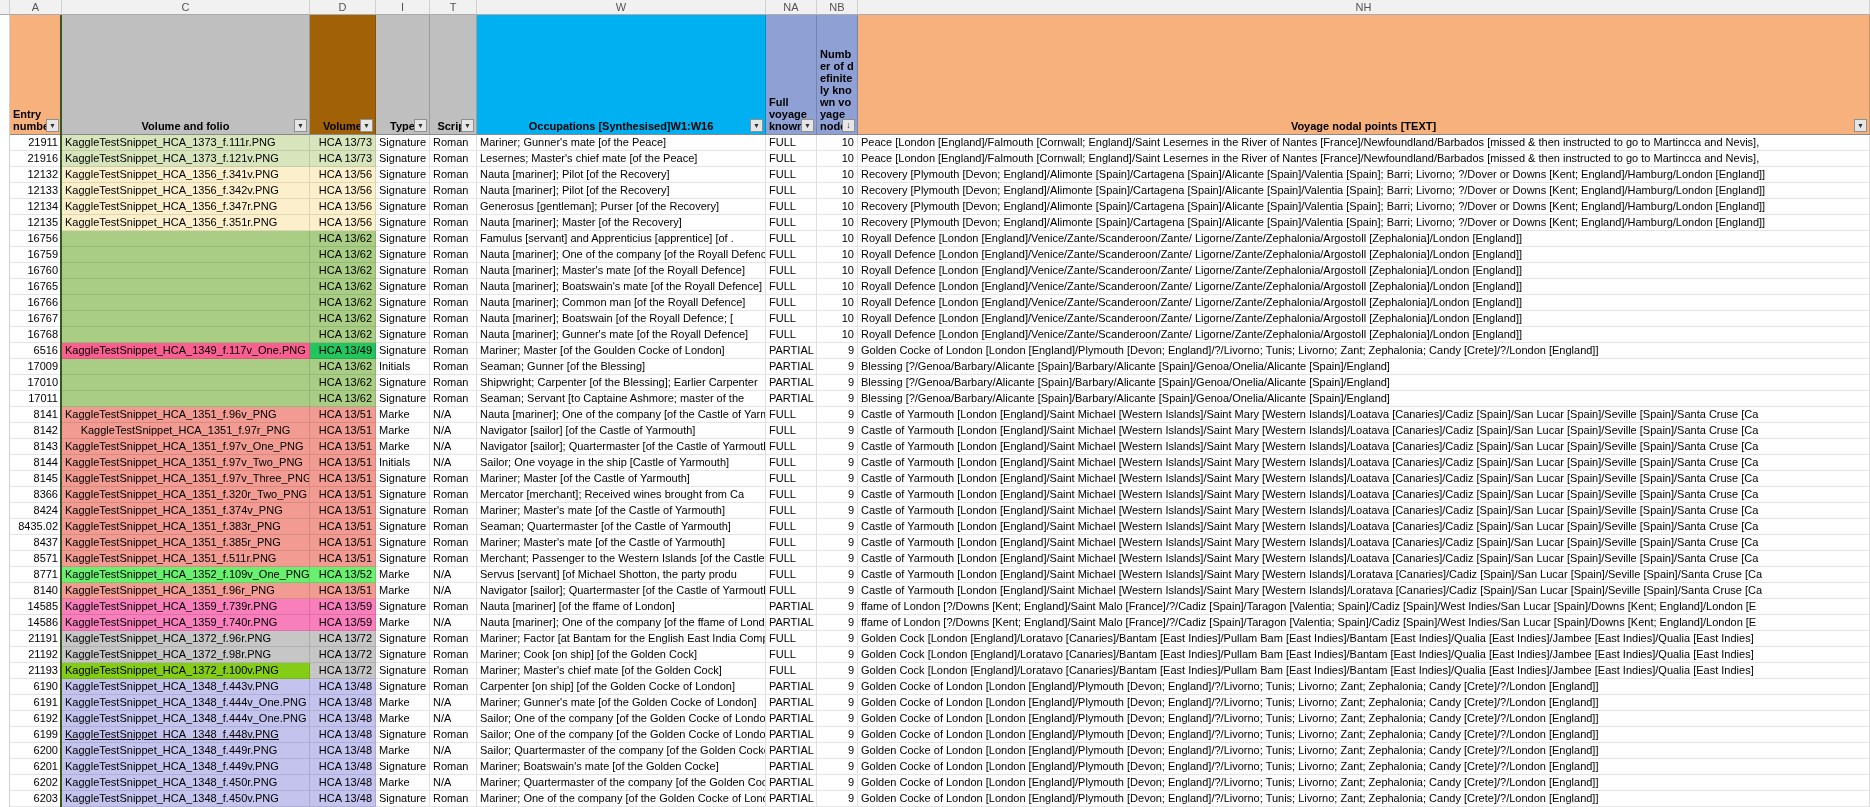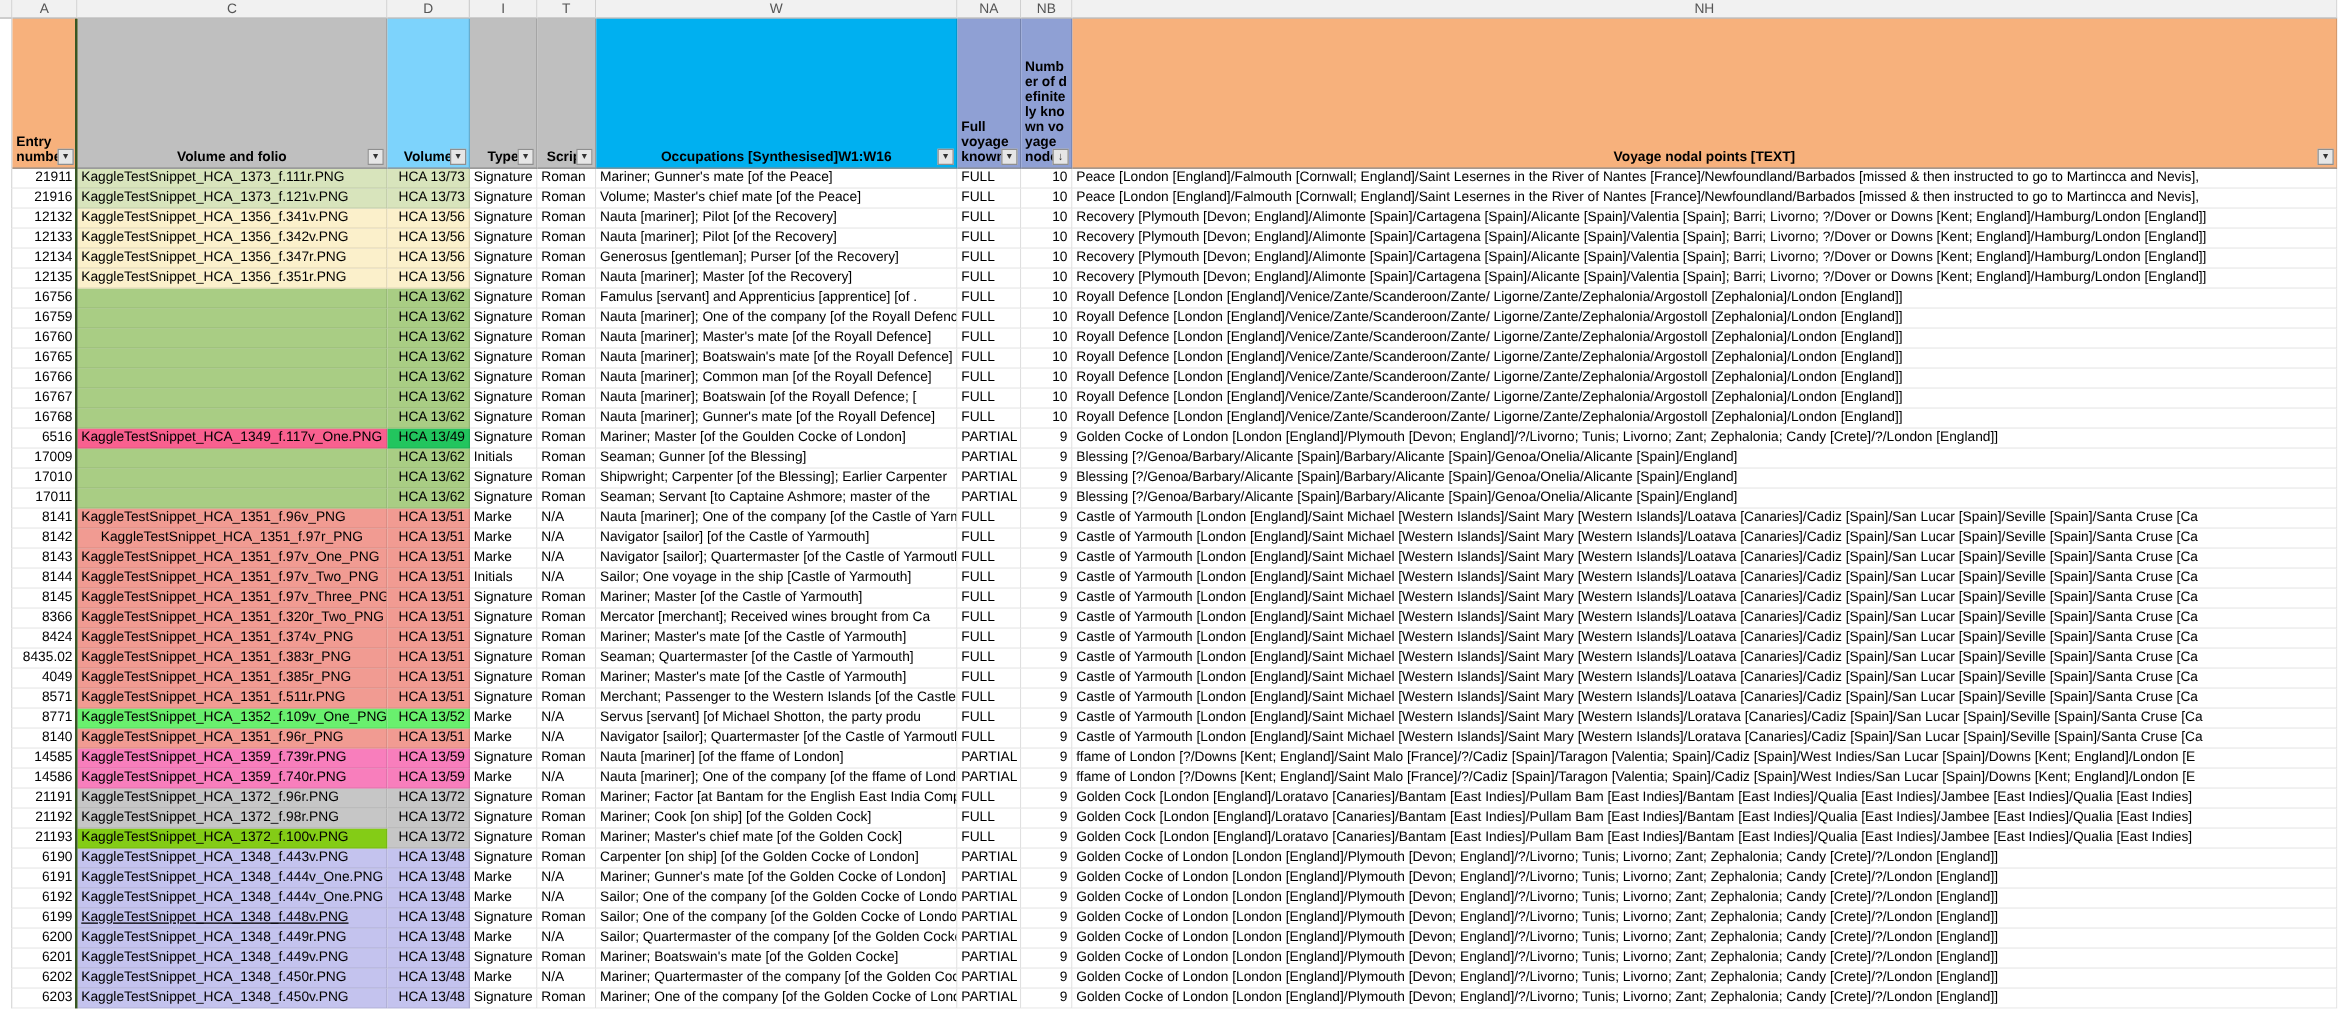--- a/index.html
+++ b/index.html
@@ -51,21 +51,21 @@
     <div class="hcell" style="background: rgb(247, 177, 124);">
       <span class="htext">Entry number</span>
       <span class="dd">▼</span>
     </div>
 
     <div class="hcell nowrap" style="background: rgb(191, 191, 191);">
       <span class="htext">Volume and folio</span>
       <span class="dd">▼</span>
     </div>
 
-    <div class="hcell nowrap" style="background: #7dd3fc;">
+    <div class="hcell nowrap" style="background: #a16207;">
       <span class="htext">Volume</span>
       <span class="dd">▼</span>
     </div>
 
     <div class="hcell nowrap" style="background: rgb(191, 191, 191);">
       <span class="htext">Type</span>
       <span class="dd">▼</span>
     </div>
 
     <div class="hcell nowrap" style="background: rgb(191, 191, 191);">
@@ -102,21 +102,21 @@
       <div class="cell">Mariner; Gunner's mate [of the Peace]</div>
       <div class="cell">FULL</div>
       <div class="cell right">10</div>
       <div class="cell">Peace [London [England]/Falmouth [Cornwall; England]/Saint Lesernes in the River of Nantes [France]/Newfoundland/Barbados [missed &amp; then instructed to go to Martincca and  Nevis],</div>
       <div class="gutter"></div>
       <div class="cell right">21916</div>
       <div class="cell" style="background: rgb(216, 228, 188);">KaggleTestSnippet_HCA_1373_f.121v.PNG</div>
       <div class="cell right" style="background: rgb(216, 228, 188);">HCA 13/73</div>
       <div class="cell">Signature</div>
       <div class="cell">Roman</div>
-      <div class="cell">Volume; Master's chief mate [of the Peace]</div>
+      <div class="cell">Lesernes; Master's chief mate [of the Peace]</div>
       <div class="cell">FULL</div>
       <div class="cell right">10</div>
       <div class="cell">Peace [London [England]/Falmouth [Cornwall; England]/Saint Lesernes in the River of Nantes [France]/Newfoundland/Barbados [missed &amp; then instructed to go to Martincca and  Nevis],</div>
       <div class="gutter"></div>
       <div class="cell right">12132</div>
       <div class="cell" style="background: rgb(251, 240, 203);">KaggleTestSnippet_HCA_1356_f.341v.PNG</div>
       <div class="cell right" style="background: rgb(251, 240, 203);">HCA 13/56</div>
       <div class="cell">Signature</div>
       <div class="cell">Roman</div>
       <div class="cell">Nauta [mariner]; Pilot [of the Recovery]</div>
@@ -337,21 +337,21 @@
       <div class="cell right">8435.02</div>
       <div class="cell" style="background: rgb(241, 155, 146);">KaggleTestSnippet_HCA_1351_f.383r_PNG</div>
       <div class="cell right" style="background: rgb(241, 155, 146);">HCA 13/51</div>
       <div class="cell">Signature</div>
       <div class="cell">Roman</div>
       <div class="cell">Seaman; Quartermaster [of the Castle of Yarmouth]</div>
       <div class="cell">FULL</div>
       <div class="cell right">9</div>
       <div class="cell">Castle of Yarmouth [London [England]/Saint Michael [Western Islands]/Saint Mary [Western Islands]/Loatava [Canaries]/Cadiz [Spain]/San Lucar [Spain]/Seville [Spain]/Santa Cruse [Ca</div>
       <div class="gutter"></div>
-      <div class="cell right">4049</div>
+      <div class="cell right">8437</div>
       <div class="cell" style="background: rgb(241, 155, 146);">KaggleTestSnippet_HCA_1351_f.385r_PNG</div>
       <div class="cell right" style="background: rgb(241, 155, 146);">HCA 13/51</div>
       <div class="cell">Signature</div>
       <div class="cell">Roman</div>
       <div class="cell">Mariner; Master's mate [of the Castle of Yarmouth]</div>
       <div class="cell">FULL</div>
       <div class="cell right">9</div>
       <div class="cell">Castle of Yarmouth [London [England]/Saint Michael [Western Islands]/Saint Mary [Western Islands]/Loatava [Canaries]/Cadiz [Spain]/San Lucar [Spain]/Seville [Spain]/Santa Cruse [Ca</div>
       <div class="gutter"></div>
       <div class="cell right">8571</div>

